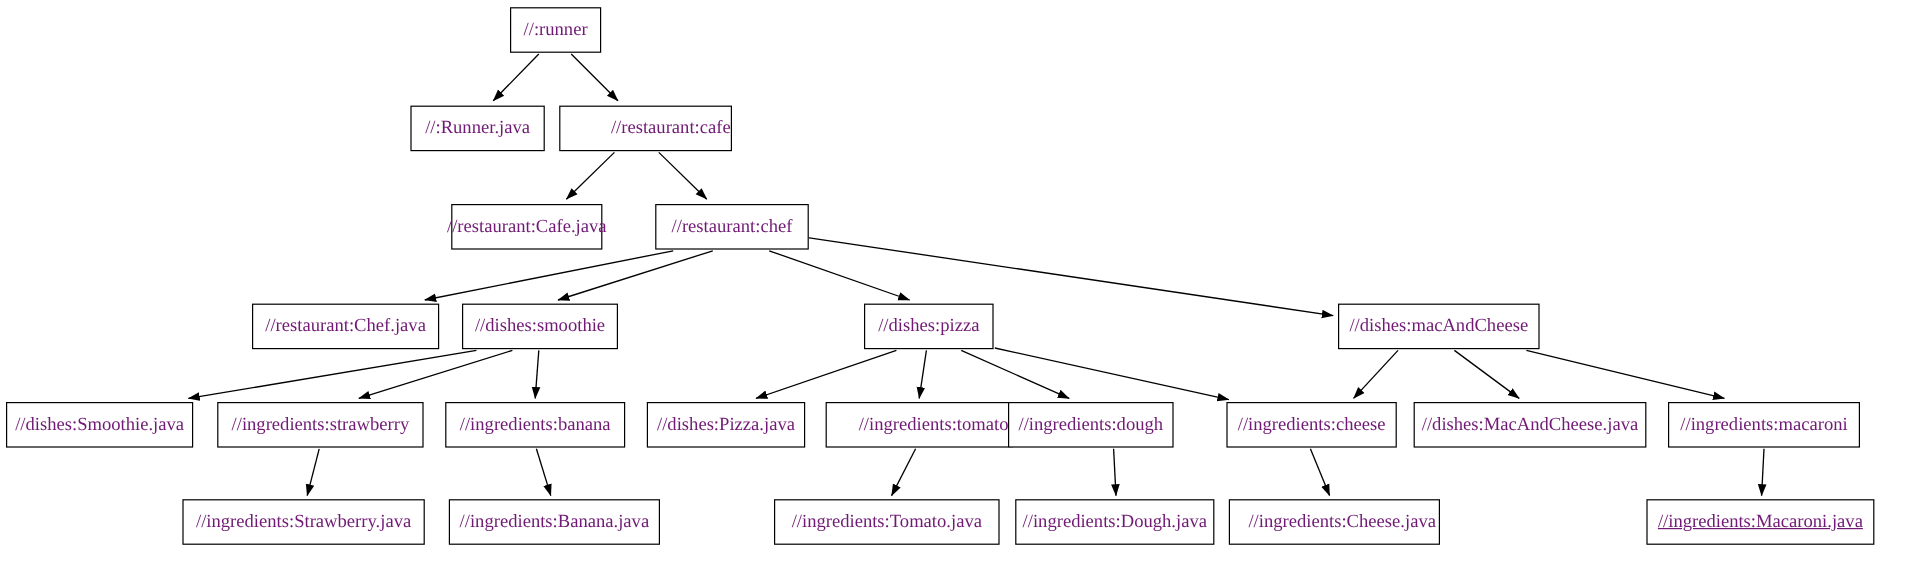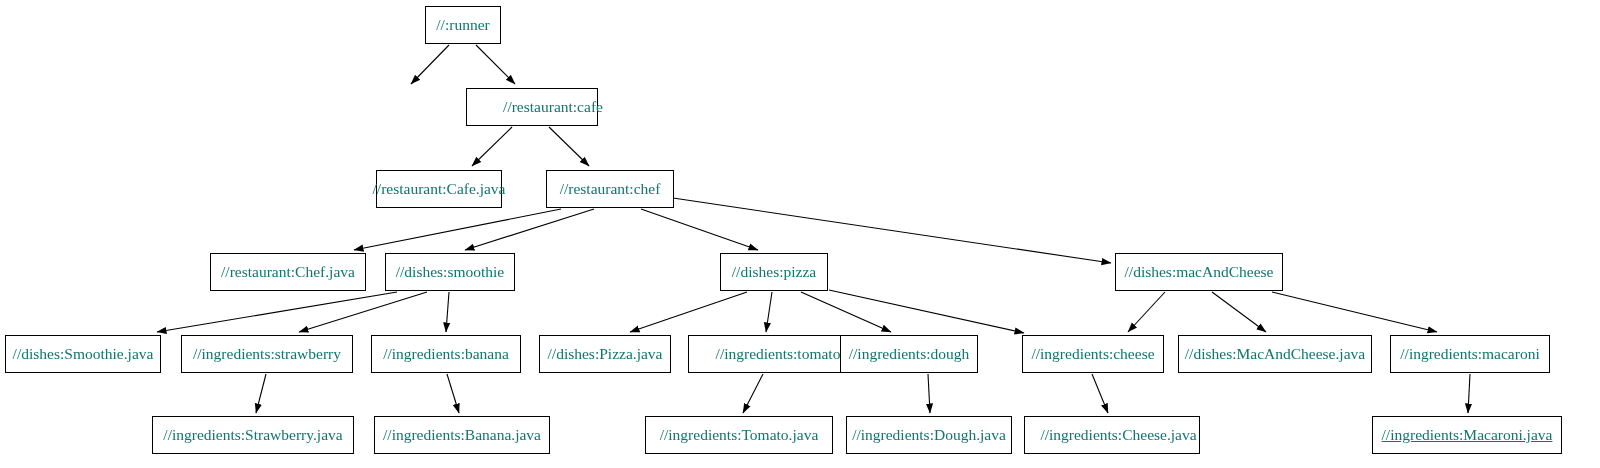--- a/index.html
+++ b/index.html
@@ -29,21 +29,21 @@
   .node {
     position: absolute;
     height: 38px;
     box-sizing: border-box;
     border: 1px solid #000000;
     background: #ffffff;
     display: flex;
     align-items: center;
     justify-content: center;
     font-size: 15.5px;
-    color: #0f766e;
+    color: #701a75;
     white-space: nowrap;
   }
 </style>
 </head>
 <body>
 
 <div class="canvas">
 
   <svg class="edge-layer" width="1600" height="468" viewBox="0 0 1600 468" xmlns="http://www.w3.org/2000/svg">
     <defs>
@@ -71,21 +71,22 @@
     <line x1="1272" y1="292" x2="1437" y2="332" marker-end="url(#arrow)"></line>
     <line x1="266" y1="374" x2="256" y2="413" marker-end="url(#arrow)"></line>
     <line x1="447" y1="374" x2="459" y2="413" marker-end="url(#arrow)"></line>
     <line x1="763" y1="374" x2="743" y2="413" marker-end="url(#arrow)"></line>
     <line x1="928" y1="374" x2="930" y2="413" marker-end="url(#arrow)"></line>
     <line x1="1092" y1="374" x2="1108" y2="413" marker-end="url(#arrow)"></line>
     <line x1="1470" y1="374" x2="1468" y2="413" marker-end="url(#arrow)"></line>
   </svg>
 
   <div class="node" style="left:425px;  top:6px;   width:76px;">//:runner</div>
-  <div class="node" style="left:466px;  top:88px;  width:132px;padding-left:42px;">//restaurant:cafe</div>
+  <div class="node" style="left:342px;  top:88px;  width:112px;">//:Runner.java</div>
+  <div class="node" style="left:466px;  top:88px;  width:144px;padding-left:42px;">//restaurant:cafe</div>
   <div class="node" style="left:376px;  top:170px; width:126px;">//restaurant:Cafe.java</div>
   <div class="node" style="left:546px;  top:170px; width:128px;">//restaurant:chef</div>
   <div class="node" style="left:210px;  top:253px; width:156px;">//restaurant:Chef.java</div>
   <div class="node" style="left:385px;  top:253px; width:130px;">//dishes:smoothie</div>
   <div class="node" style="left:720px;  top:253px; width:108px;">//dishes:pizza</div>
   <div class="node" style="left:1115px; top:253px; width:168px;">//dishes:macAndCheese</div>
   <div class="node" style="left:5px;    top:335px; width:156px;">//dishes:Smoothie.java</div>
   <div class="node" style="left:181px;  top:335px; width:172px;">//ingredients:strawberry</div>
   <div class="node" style="left:371px;  top:335px; width:150px;">//ingredients:banana</div>
   <div class="node" style="left:539px;  top:335px; width:132px;">//dishes:Pizza.java</div>

